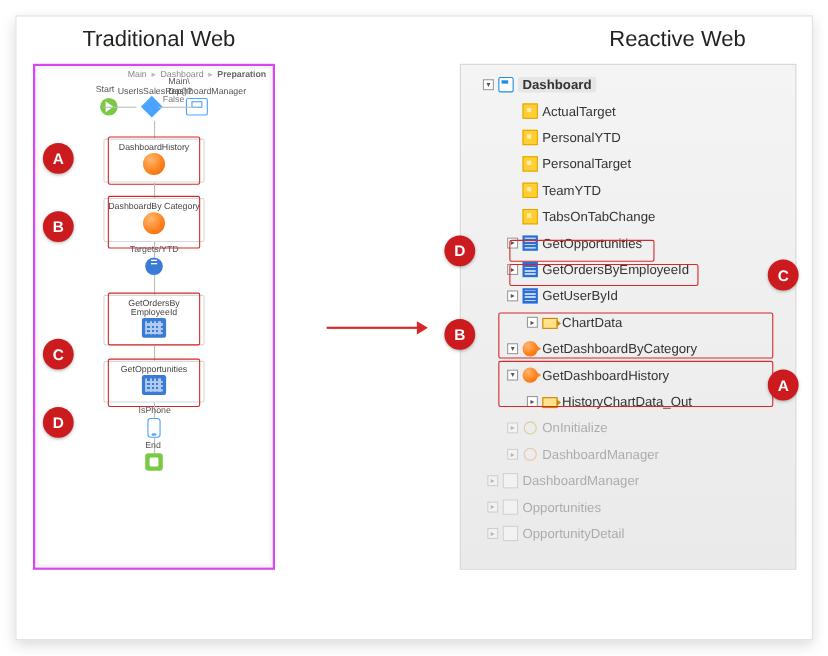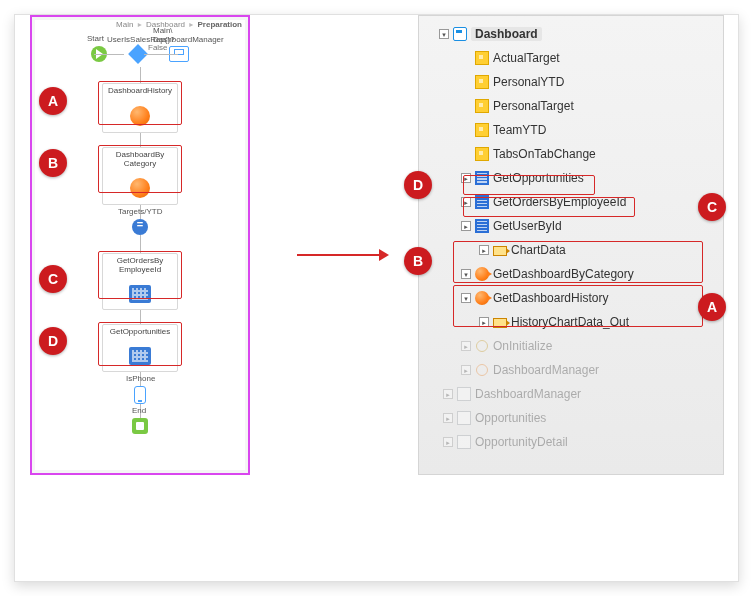--- a/index.html
+++ b/index.html
@@ -20,21 +20,21 @@
   .bc-last { font-weight: 600; color: #666; }
   .flowcol { position: absolute; top: 24px; left: 0; right: 0; bottom: 6px; display: flex; flex-direction: column; align-items: center; }
   .noderow { display: flex; align-items: center; justify-content: center; position: relative; width: 100%; }
   .vline { width: 1px; background: #bbb; flex-shrink: 0; }
   .nlabel { position: absolute; font-size: 8px; white-space: nowrap; color: #555; text-align: center; }
   .start { width: 16px; height: 16px; background: #7ac943; border-radius: 50%; position: relative; }
   .start::after { content: ""; position: absolute; left: 5px; top: 3px; border-left: 7px solid #fff; border-top: 5px solid transparent; border-bottom: 5px solid transparent; }
   .diamond { width: 14px; height: 14px; background: #4aa3ff; transform: rotate(45deg); }
   .screen { width: 20px; height: 16px; border: 1.5px solid #4aa3ff; border-radius: 2px; background: #fff; position: relative; }
   .screen::after { content: ""; position: absolute; left: 4px; top: 2px; width: 8px; height: 4px; border: 1px solid #4aa3ff; }
-  .actionbox { border: 1px solid #d8d8d8; border-radius: 2px; width: 76px; padding: 3px 2px 6px; display: flex; flex-direction: column; align-items: center; gap: 10px; background: #fff; }
+  .actionbox { border: 1px solid #d8d8d8; border-radius: 2px; width: 92px; padding: 3px 2px 6px; display: flex; flex-direction: column; align-items: center; gap: 0; background: #fff; }
   .actionbox .lbl { font-size: 8px; line-height: 1.1; text-align: center; }
   .orangeball { width: 20px; height: 20px; background: radial-gradient(circle at 35% 30%, #ffb870, #ff7f1a 60%, #e06500); border-radius: 50%; }
   .assign { width: 16px; height: 16px; background: #3a7bd5; border-radius: 50%; position: relative; }
   .assign::after { content: "="; color: #fff; position: absolute; left: 0; right: 0; top: -1px; text-align: center; font-size: 11px; font-weight: bold; }
   .agg { width: 22px; height: 18px; background: #3a7bd5; border-radius: 2px; position: relative; }
   .agg::before { content: ""; position: absolute; left: 3px; top: 3px; right: 3px; bottom: 3px; background: repeating-linear-gradient(0deg, #fff 0 2px, transparent 2px 4px), repeating-linear-gradient(90deg, #fff 0 2px, transparent 2px 4px); opacity: .6; }
   .phone { width: 12px; height: 18px; border: 1.5px solid #4aa3ff; border-radius: 3px; position: relative; }
   .phone::after { content: ""; position: absolute; bottom: 1px; left: 50%; transform: translateX(-50%); width: 4px; height: 2px; background: #4aa3ff; }
   .end { width: 16px; height: 16px; background: #7ac943; border-radius: 3px; position: relative; }
   .end::after { content: ""; position: absolute; left: 4px; top: 4px; width: 8px; height: 8px; background: #fff; border-radius: 1px; }
@@ -77,20 +77,24 @@
   .ic-act.alt { border-color: #e67e22; }
   .ic-blk { border: 1.2px solid #9aa0a6; background: #fff; }
   .sel { background: #e6e6e6; padding: 0 4px; border-radius: 2px; font-weight: 600; }
   .rbox { border: 1.5px solid #d62828; position: absolute; border-radius: 2px; pointer-events: none; }
 </style>
 </head>
 <body>
 
 <div class="canvas">
   <div class="frame">
+    <div class="titles">
+      <h2>Traditional Web</h2>
+      <h2>Reactive Web</h2>
+    </div>
     <div class="cols">
 
       <div class="col-left">
         <div class="flowpanel">
           <div class="breadcrumb">
             <span>Main</span>
             <span class="bc-sep">▸</span>
             <span>Dashboard</span>
             <span class="bc-sep">▸</span>
             <span class="bc-last">Preparation</span>

